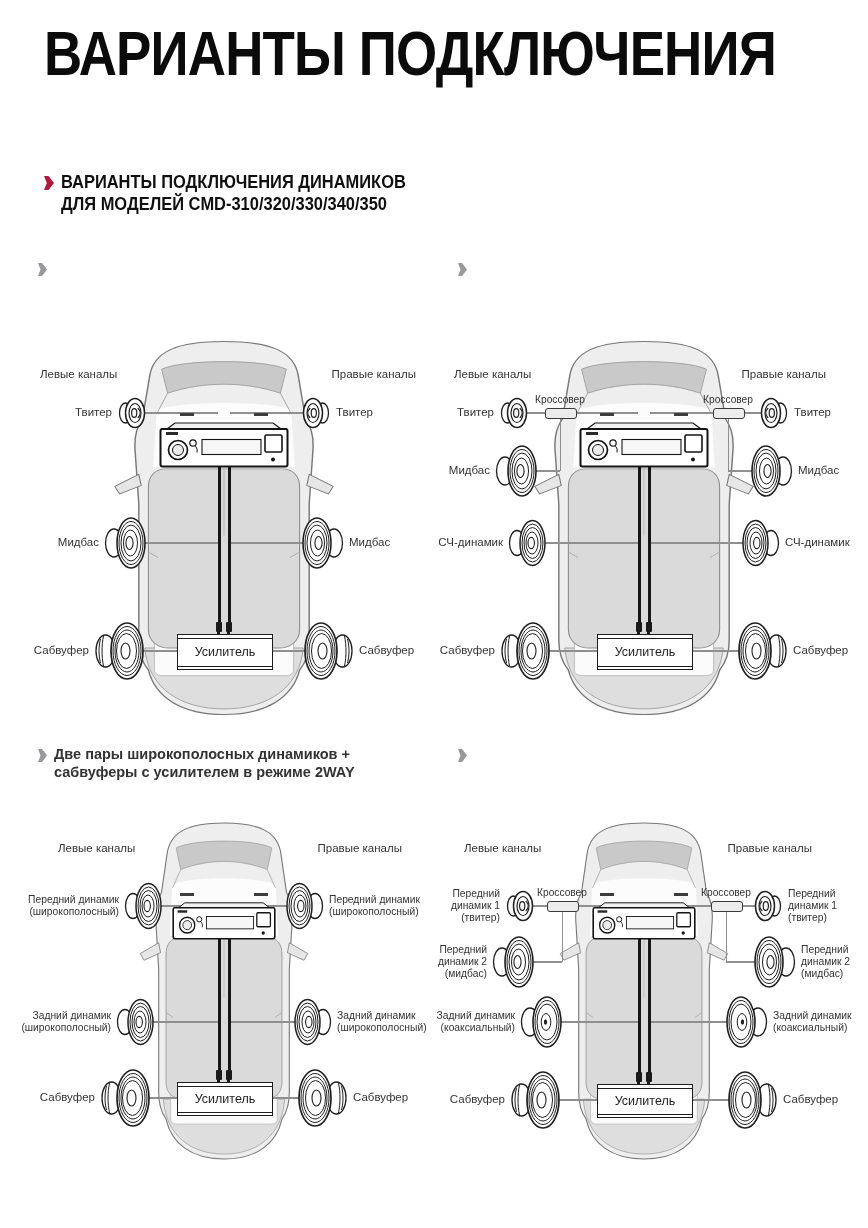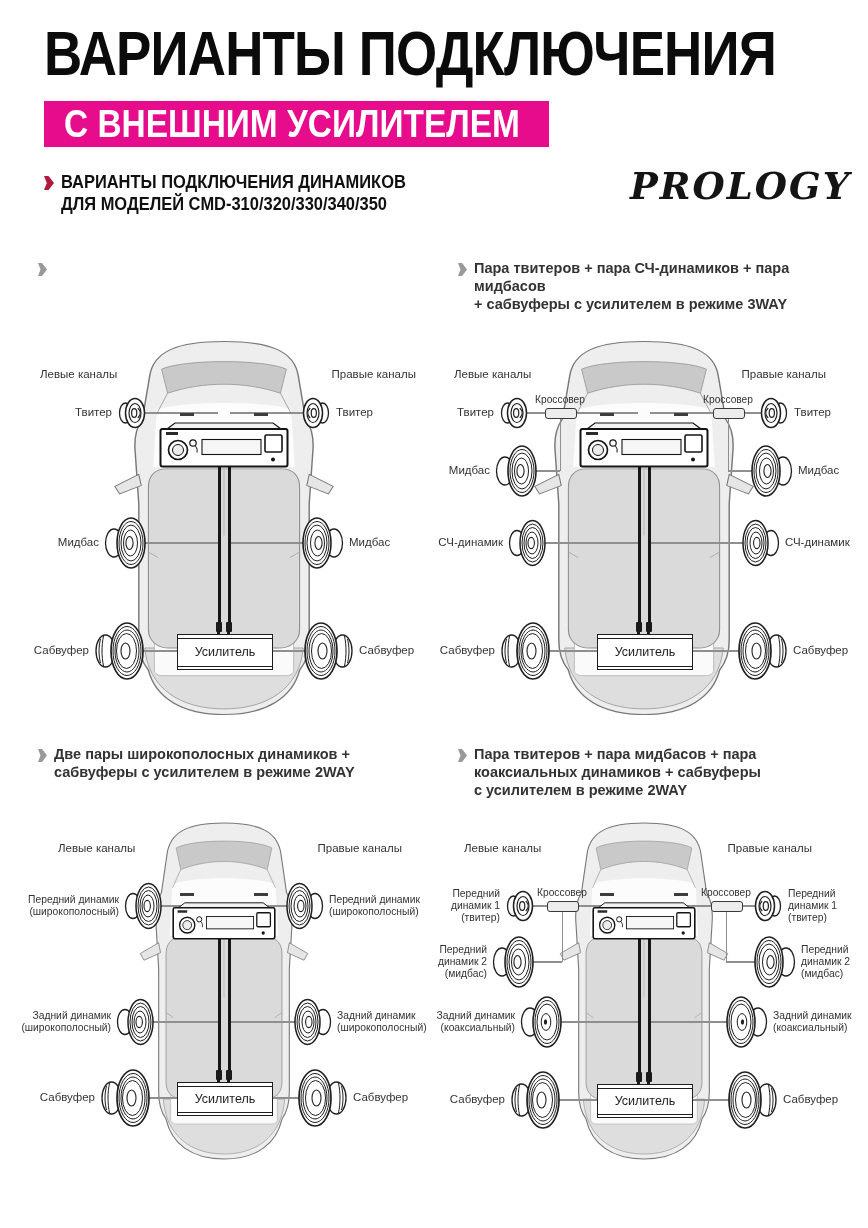--- a/index.html
+++ b/index.html
@@ -41,27 +41,23 @@
   .lbl.ml{font-size:10.3px;}
   .spk{position:absolute;}
   .flip{transform:scaleX(-1);}
   svg{display:block;overflow:visible;}
 </style>
 </head>
 <body>
 
 <div class="page">
   <div class="title">ВАРИАНТЫ ПОДКЛЮЧЕНИЯ</div>
-  <div class="banner">
-    <div class="banner-text">С ВНЕШНИМ УСИЛИТЕЛЕМ</div>
-  </div>
   <span class="heading-arrow tri"></span>
   <div class="heading">ВАРИАНТЫ ПОДКЛЮЧЕНИЯ ДИНАМИКОВ
 ДЛЯ МОДЕЛЕЙ CMD-310/320/330/340/350</div>
-  <div class="logo">PROLOGY</div>
 
   <section class="quad" style="left:28px;top:256px;height:484px;">
     <div class="diagram">
         <div style="position: absolute; left: 76px; top: 80px;">
           <svg width="240" height="384" viewBox="0 0 200 416" preserveAspectRatio="none">
 <path d="M100,6 C138,6 159,16 162,44 L168,90 C173,99 175,112 174,126 L171,182 L171,330 C171,344 168,354 163,362 C157,392 135,410 100,410 C65,410 43,392 37,362 C32,354 29,344 29,330 L29,182 L26,126 C25,112 27,99 32,90 L38,44 C41,16 62,6 100,6 Z" fill="#eeeeee" stroke="#787878" stroke-width="1.2"></path>
 <path d="M34,338 L166,338 C163,382 136,404 100,404 C64,404 37,382 34,338 Z" fill="#dedede" stroke="#9a9a9a" stroke-width="0.8"></path>
 <path d="M42,332 L158,332 L158,362 C158,366 155,368 151,368 L49,368 C45,368 42,366 42,362 Z" fill="#fafafa" stroke="#b5b5b5" stroke-width="0.8"></path>
 <path d="M48,36 C66,25 134,25 152,36 L147,62 C117,49 83,49 53,62 Z" fill="#c9c9c9" stroke="#9a9a9a" stroke-width="0.8"></path>
 <path d="M44,80 C62,70 138,70 156,80 L159,142 L41,142 Z" fill="#fcfcfc"></path>
@@ -319,22 +315,20 @@
   <ellipse cx="33" cy="32" rx="14" ry="24.5" fill="none" stroke="#1f1f1f" stroke-width="1"></ellipse>
   <ellipse cx="33" cy="32" rx="12" ry="21" fill="none" stroke="#1f1f1f" stroke-width="1"></ellipse>
   <ellipse cx="32.5" cy="32" rx="10" ry="17.5" fill="none" stroke="#1f1f1f" stroke-width="1"></ellipse>
   <ellipse cx="31.5" cy="32" rx="4.5" ry="8" fill="none" stroke="#1f1f1f" stroke-width="1.1"></ellipse>
           </svg>
         </div>
         <div class="lbl" style="position: absolute; left: -73px; top: 395px; width: 120px; text-align: right;">Сабвуфер</div>
         <div class="lbl" style="position: absolute; left: 345px; top: 395px; width: 130px;">Сабвуфер</div>
       </div>
     <span class="cap-arrow tri"></span>
-    <div class="caption">Пара твитеров + пара СЧ-динамиков + пара мидбасов
-+ сабвуферы с усилителем в режиме 3WAY</div>
   </section>
 
   <section class="quad" style="left:28px;top:742px;height:486px;">
     <div class="diagram">
         <div style="position: absolute; left: 104px; top: 76px;">
           <svg width="184" height="346" viewBox="0 0 200 416" preserveAspectRatio="none">
 <path d="M100,6 C138,6 159,16 162,44 L168,90 C173,99 175,112 174,126 L171,182 L171,330 C171,344 168,354 163,362 C157,392 135,410 100,410 C65,410 43,392 37,362 C32,354 29,344 29,330 L29,182 L26,126 C25,112 27,99 32,90 L38,44 C41,16 62,6 100,6 Z" fill="#eeeeee" stroke="#787878" stroke-width="1.2"></path>
 <path d="M34,338 L166,338 C163,382 136,404 100,404 C64,404 37,382 34,338 Z" fill="#dedede" stroke="#9a9a9a" stroke-width="0.8"></path>
 <path d="M42,332 L158,332 L158,362 C158,366 155,368 151,368 L49,368 C45,368 42,366 42,362 Z" fill="#fafafa" stroke="#b5b5b5" stroke-width="0.8"></path>
 <path d="M48,36 C66,25 134,25 152,36 L147,62 C117,49 83,49 53,62 Z" fill="#c9c9c9" stroke="#9a9a9a" stroke-width="0.8"></path>
@@ -611,17 +605,14 @@
   <ellipse cx="33" cy="32" rx="14" ry="24.5" fill="none" stroke="#1f1f1f" stroke-width="1"></ellipse>
   <ellipse cx="33" cy="32" rx="12" ry="21" fill="none" stroke="#1f1f1f" stroke-width="1"></ellipse>
   <ellipse cx="32.5" cy="32" rx="10" ry="17.5" fill="none" stroke="#1f1f1f" stroke-width="1"></ellipse>
   <ellipse cx="31.5" cy="32" rx="4.5" ry="8" fill="none" stroke="#1f1f1f" stroke-width="1.1"></ellipse>
           </svg>
         </div>
         <div class="lbl" style="position: absolute; left: -63px; top: 358px; width: 120px; text-align: right;">Сабвуфер</div>
         <div class="lbl" style="position: absolute; left: 335px; top: 358px; width: 130px;">Сабвуфер</div>
       </div>
     <span class="cap-arrow tri"></span>
-    <div class="caption">Пара твитеров + пара мидбасов + пара
-коаксиальных динамиков + сабвуферы
-с усилителем в режиме 2WAY</div>
   </section>
 </div>
 
 </body></html>

